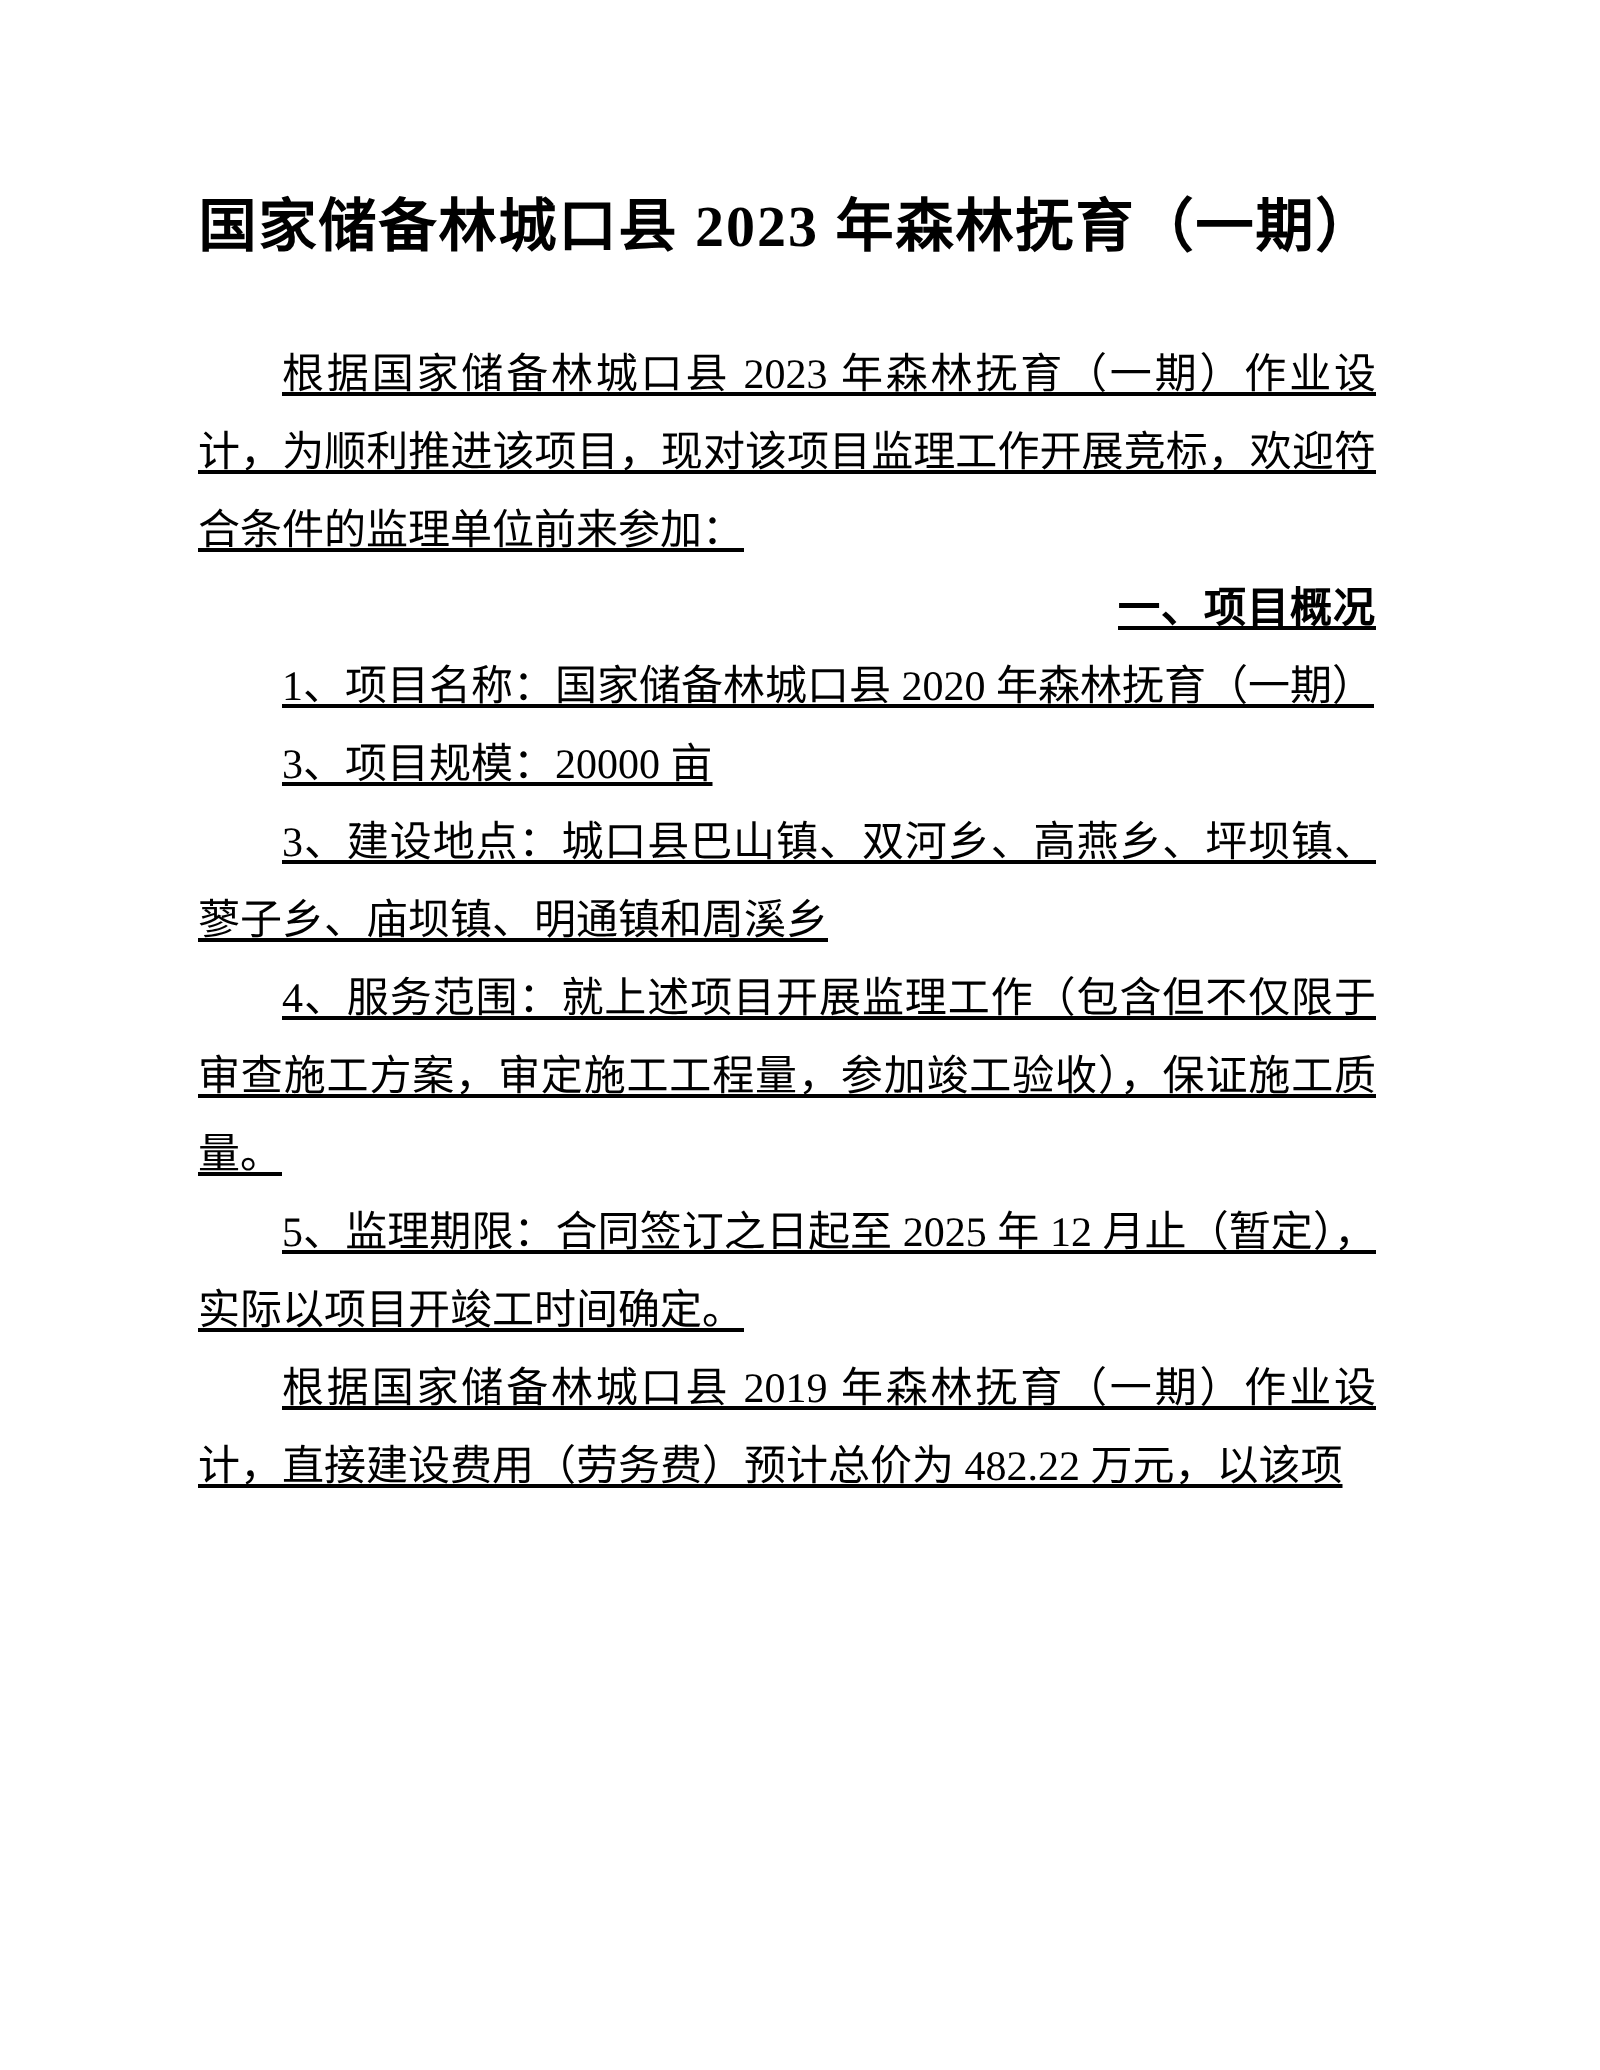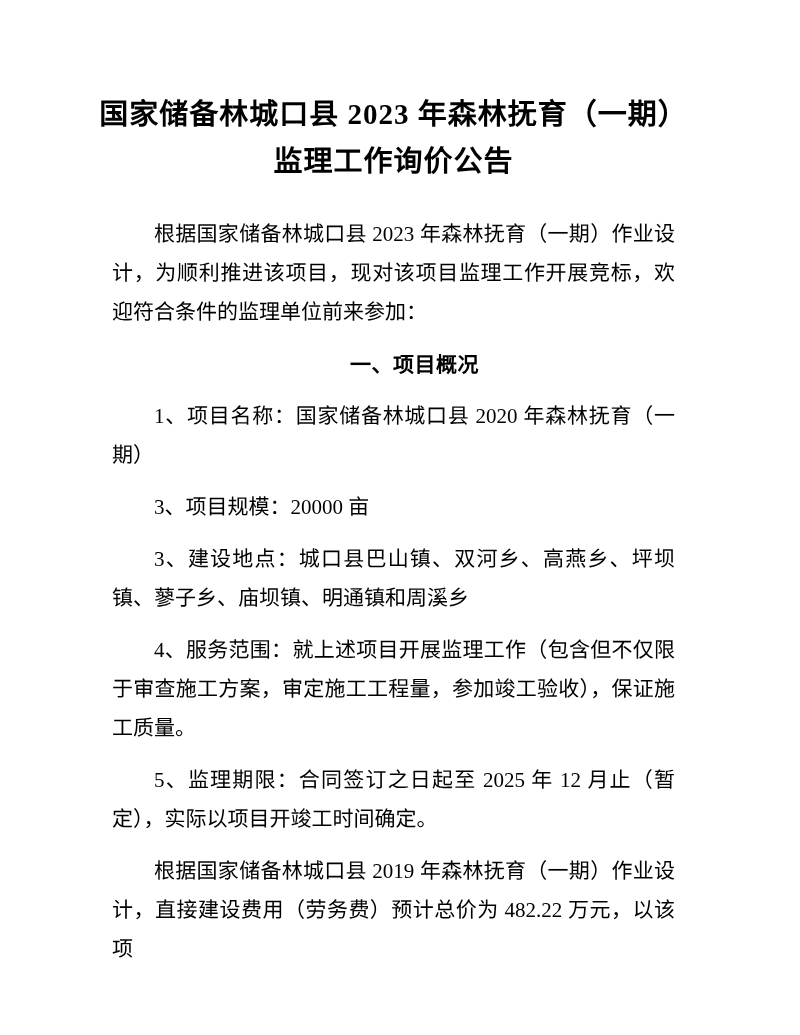--- a/index.html
+++ b/index.html
@@ -32,41 +32,41 @@
   }
   .title-line {
     display: block;
     white-space: nowrap;
   }
   .doc-body {
     font-size: 21px;
     line-height: 39px;
   }
   .para {
-    margin: 13px;
+    margin: 0;
     text-indent: 2em;
     text-align: justify;
     text-justify: inter-ideograph;
     word-break: break-all;
+    text-decoration: underline;
   }
   .para.heading {
     font-family: "Liberation Sans", "DejaVu Sans", sans-serif;
     font-weight: bold;
-    text-align: center;
+    text-align: right;
     letter-spacing: 0.5px;
   }
 </style>
 </head>
 <body>
 
 <div class="page">
 
   <h1 class="doc-title">
     <span class="title-line">国家储备林城口县 2023 年森林抚育（一期）</span>
-    <span class="title-line">监理工作询价公告</span>
   </h1>
 
   <div class="doc-body">
     <p class="para">根据国家储备林城口县 2023 年森林抚育（一期）作业设计，为顺利推进该项目，现对该项目监理工作开展竞标，欢迎符合条件的监理单位前来参加：</p>
 
     <p class="para heading">一、项目概况</p>
 
     <p class="para">1、项目名称：国家储备林城口县 2020 年森林抚育（一期）</p>
 
     <p class="para">3、项目规模：20000 亩</p>

